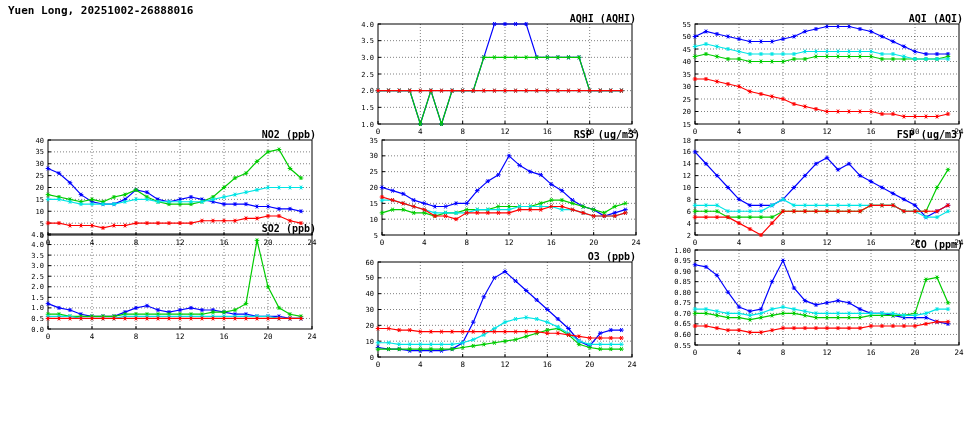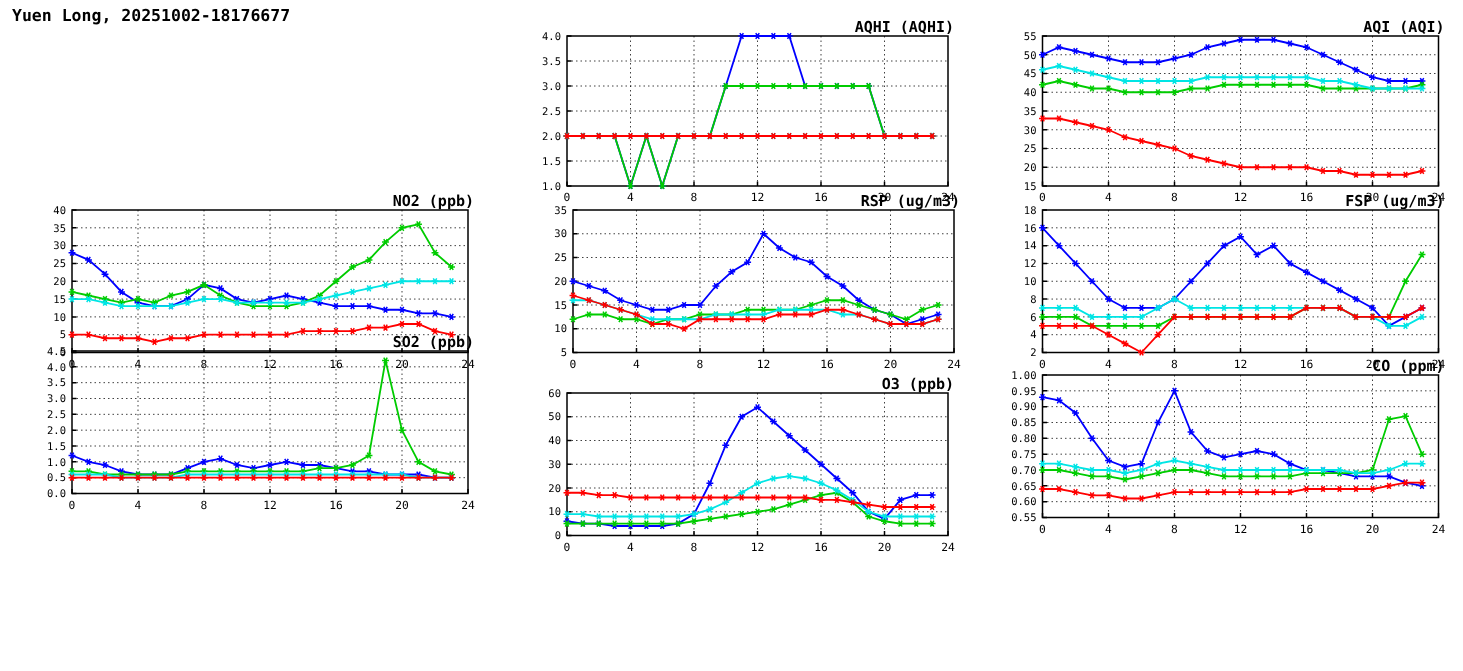--- a/index.html
+++ b/index.html
@@ -6,21 +6,21 @@
   body{width:975px;height:447px;position:relative;font-family:"DejaVu Sans Mono",monospace;}
   .title{position:absolute;left:8px;top:4px;font-size:11px;font-weight:bold;color:#000;letter-spacing:0px;}
   .panel{position:absolute;}
   .panel .plotlabel{position:absolute;right:2px;top:-1px;font-size:10px;font-weight:bold;color:#000;font-family:"DejaVu Sans Mono",monospace;white-space:nowrap;}
   svg{display:block;}
   text{font-family:"DejaVu Sans Mono",monospace;}
 </style>
 </head>
 <body>
 
-<div class="title">Yuen Long, 20251002-18176677</div>
+<div class="title">Yuen Long, 20251002-26888016</div>
 
 <div id="panels">
     <div class="panel" style="left: 348px; top: 14px;">
       <div class="plotlabel">AQHI (AQHI)</div>
       <svg width="290" height="126">
         <line x1="30" x2="284" y1="93.33333333333334" y2="93.33333333333334" stroke="#000" stroke-width="0.5" stroke-dasharray="1,2"></line>
         <line x1="30" x2="284" y1="76.66666666666667" y2="76.66666666666667" stroke="#000" stroke-width="0.5" stroke-dasharray="1,2"></line>
         <line x1="30" x2="284" y1="60" y2="60" stroke="#000" stroke-width="0.5" stroke-dasharray="1,2"></line>
         <line x1="30" x2="284" y1="43.33333333333334" y2="43.33333333333334" stroke="#000" stroke-width="0.5" stroke-dasharray="1,2"></line>
         <line x1="30" x2="284" y1="26.666666666666657" y2="26.666666666666657" stroke="#000" stroke-width="0.5" stroke-dasharray="1,2"></line>

